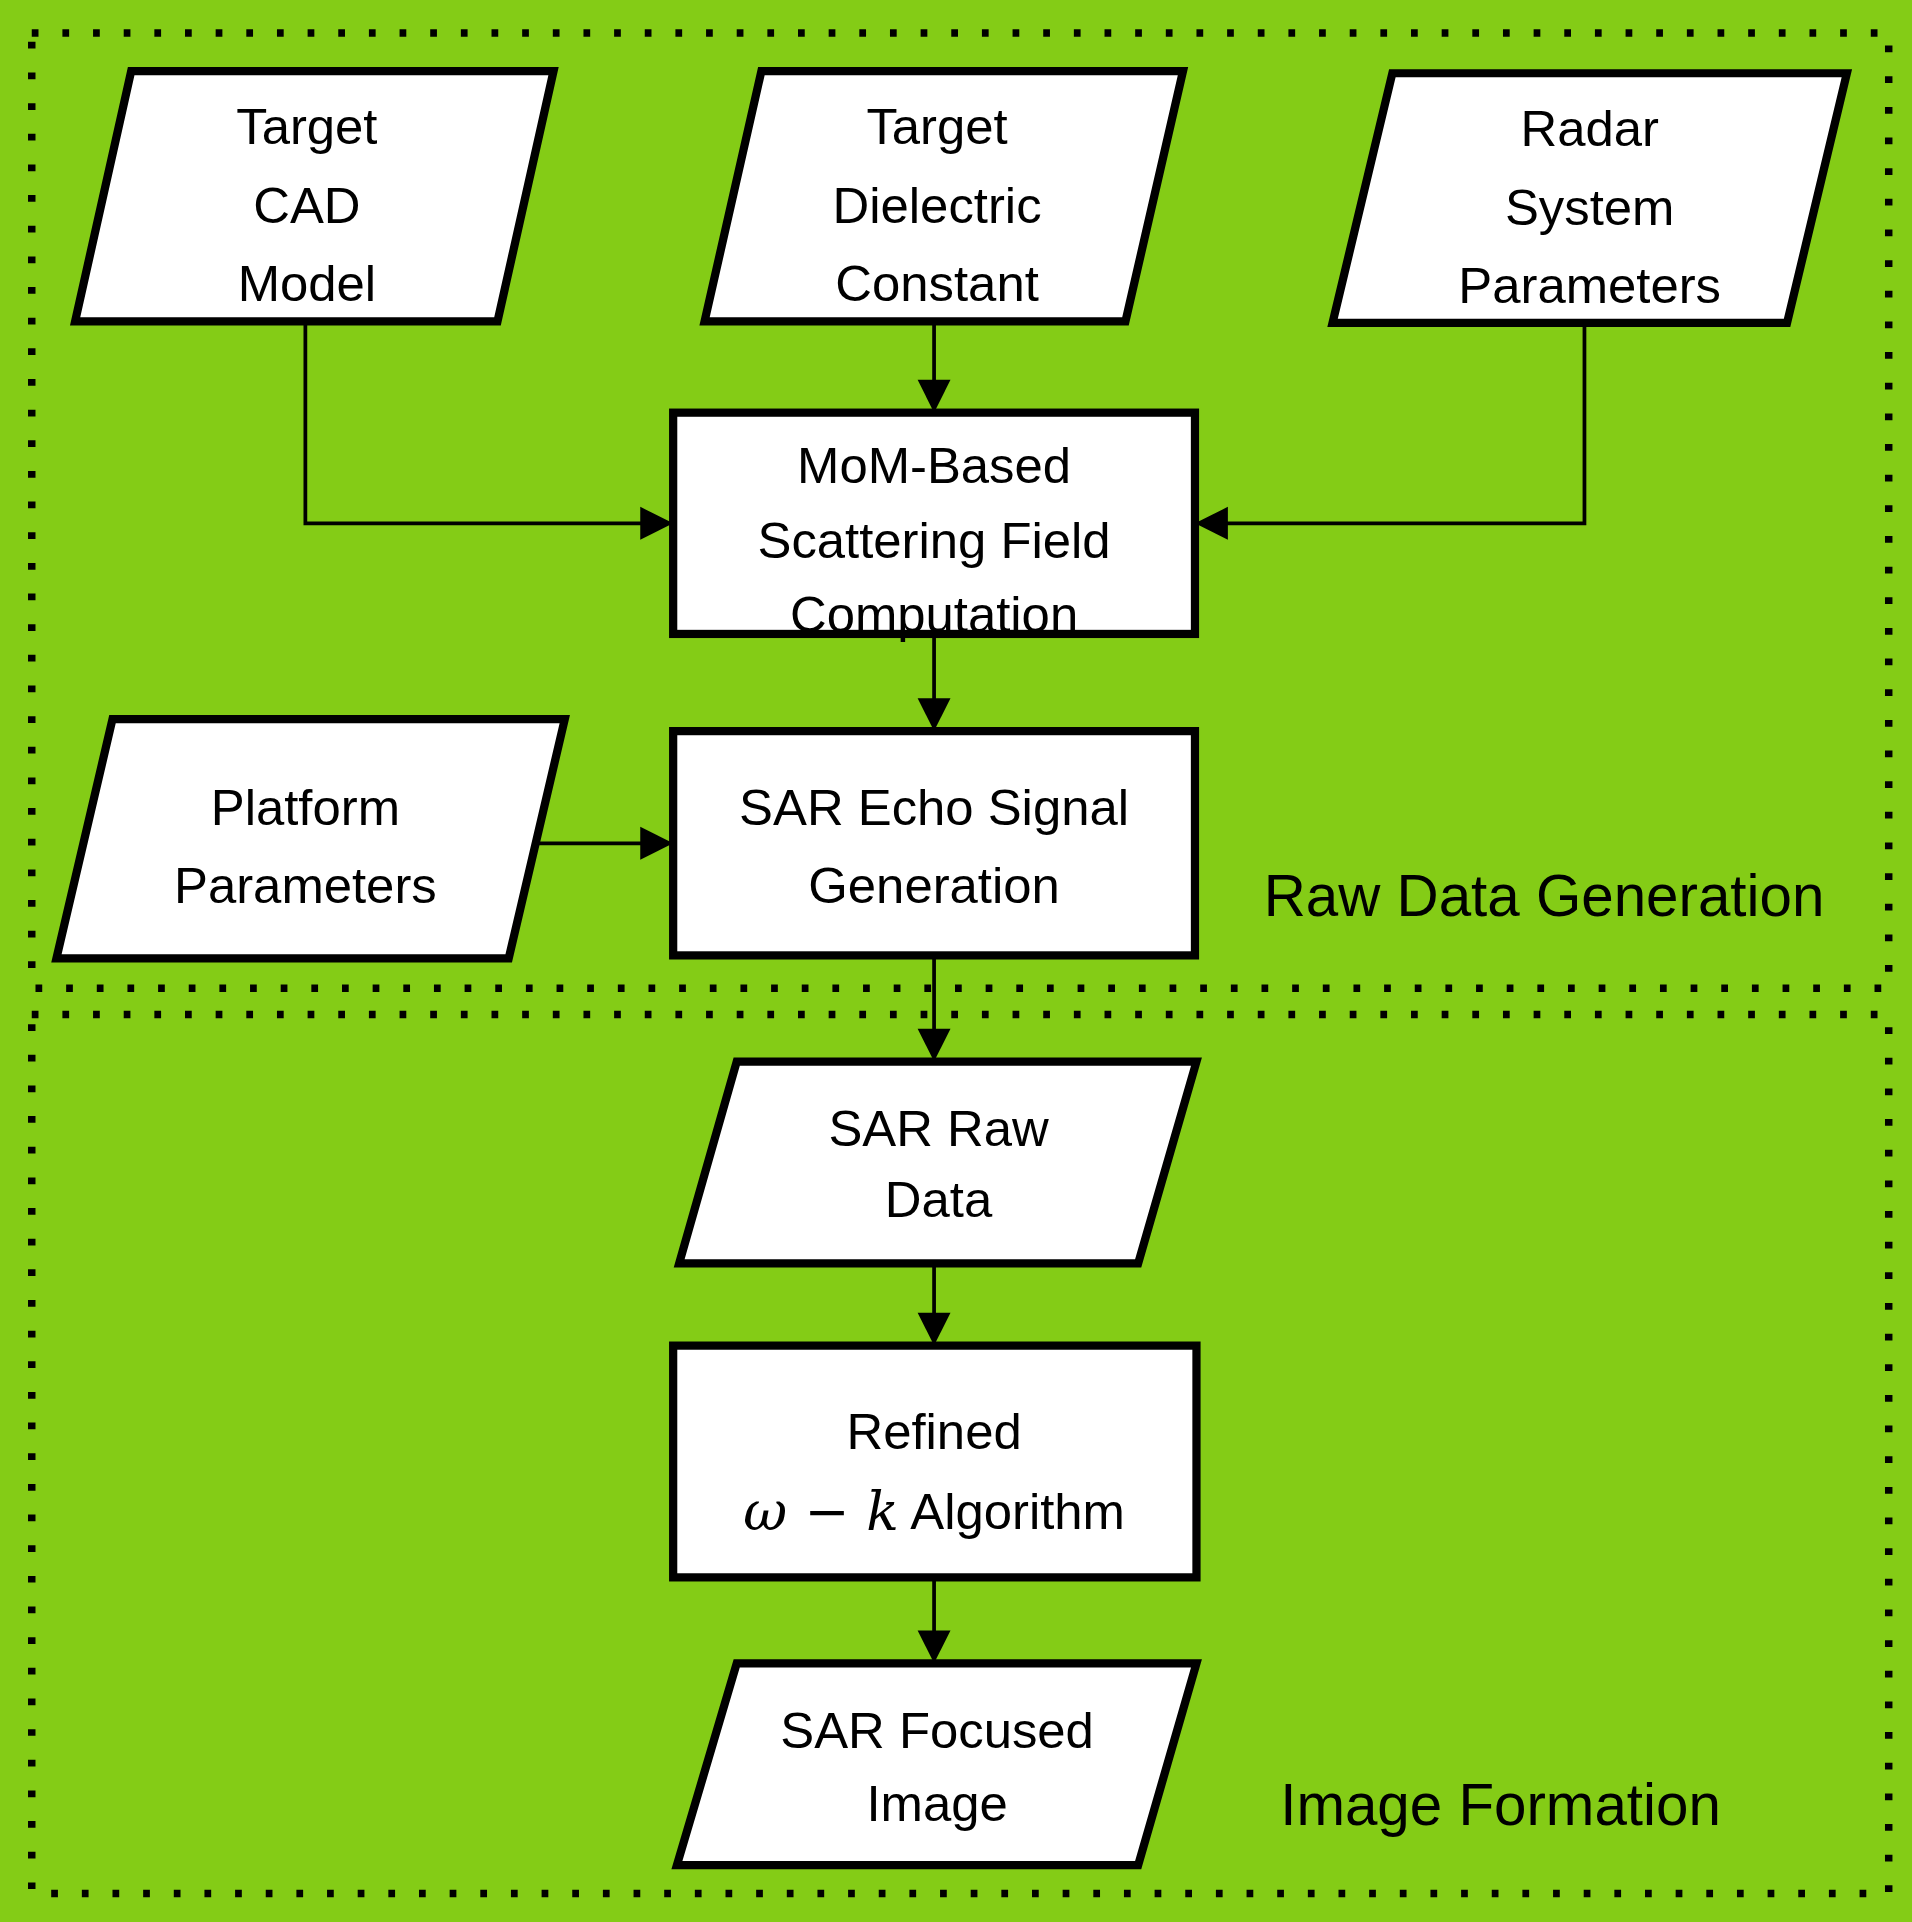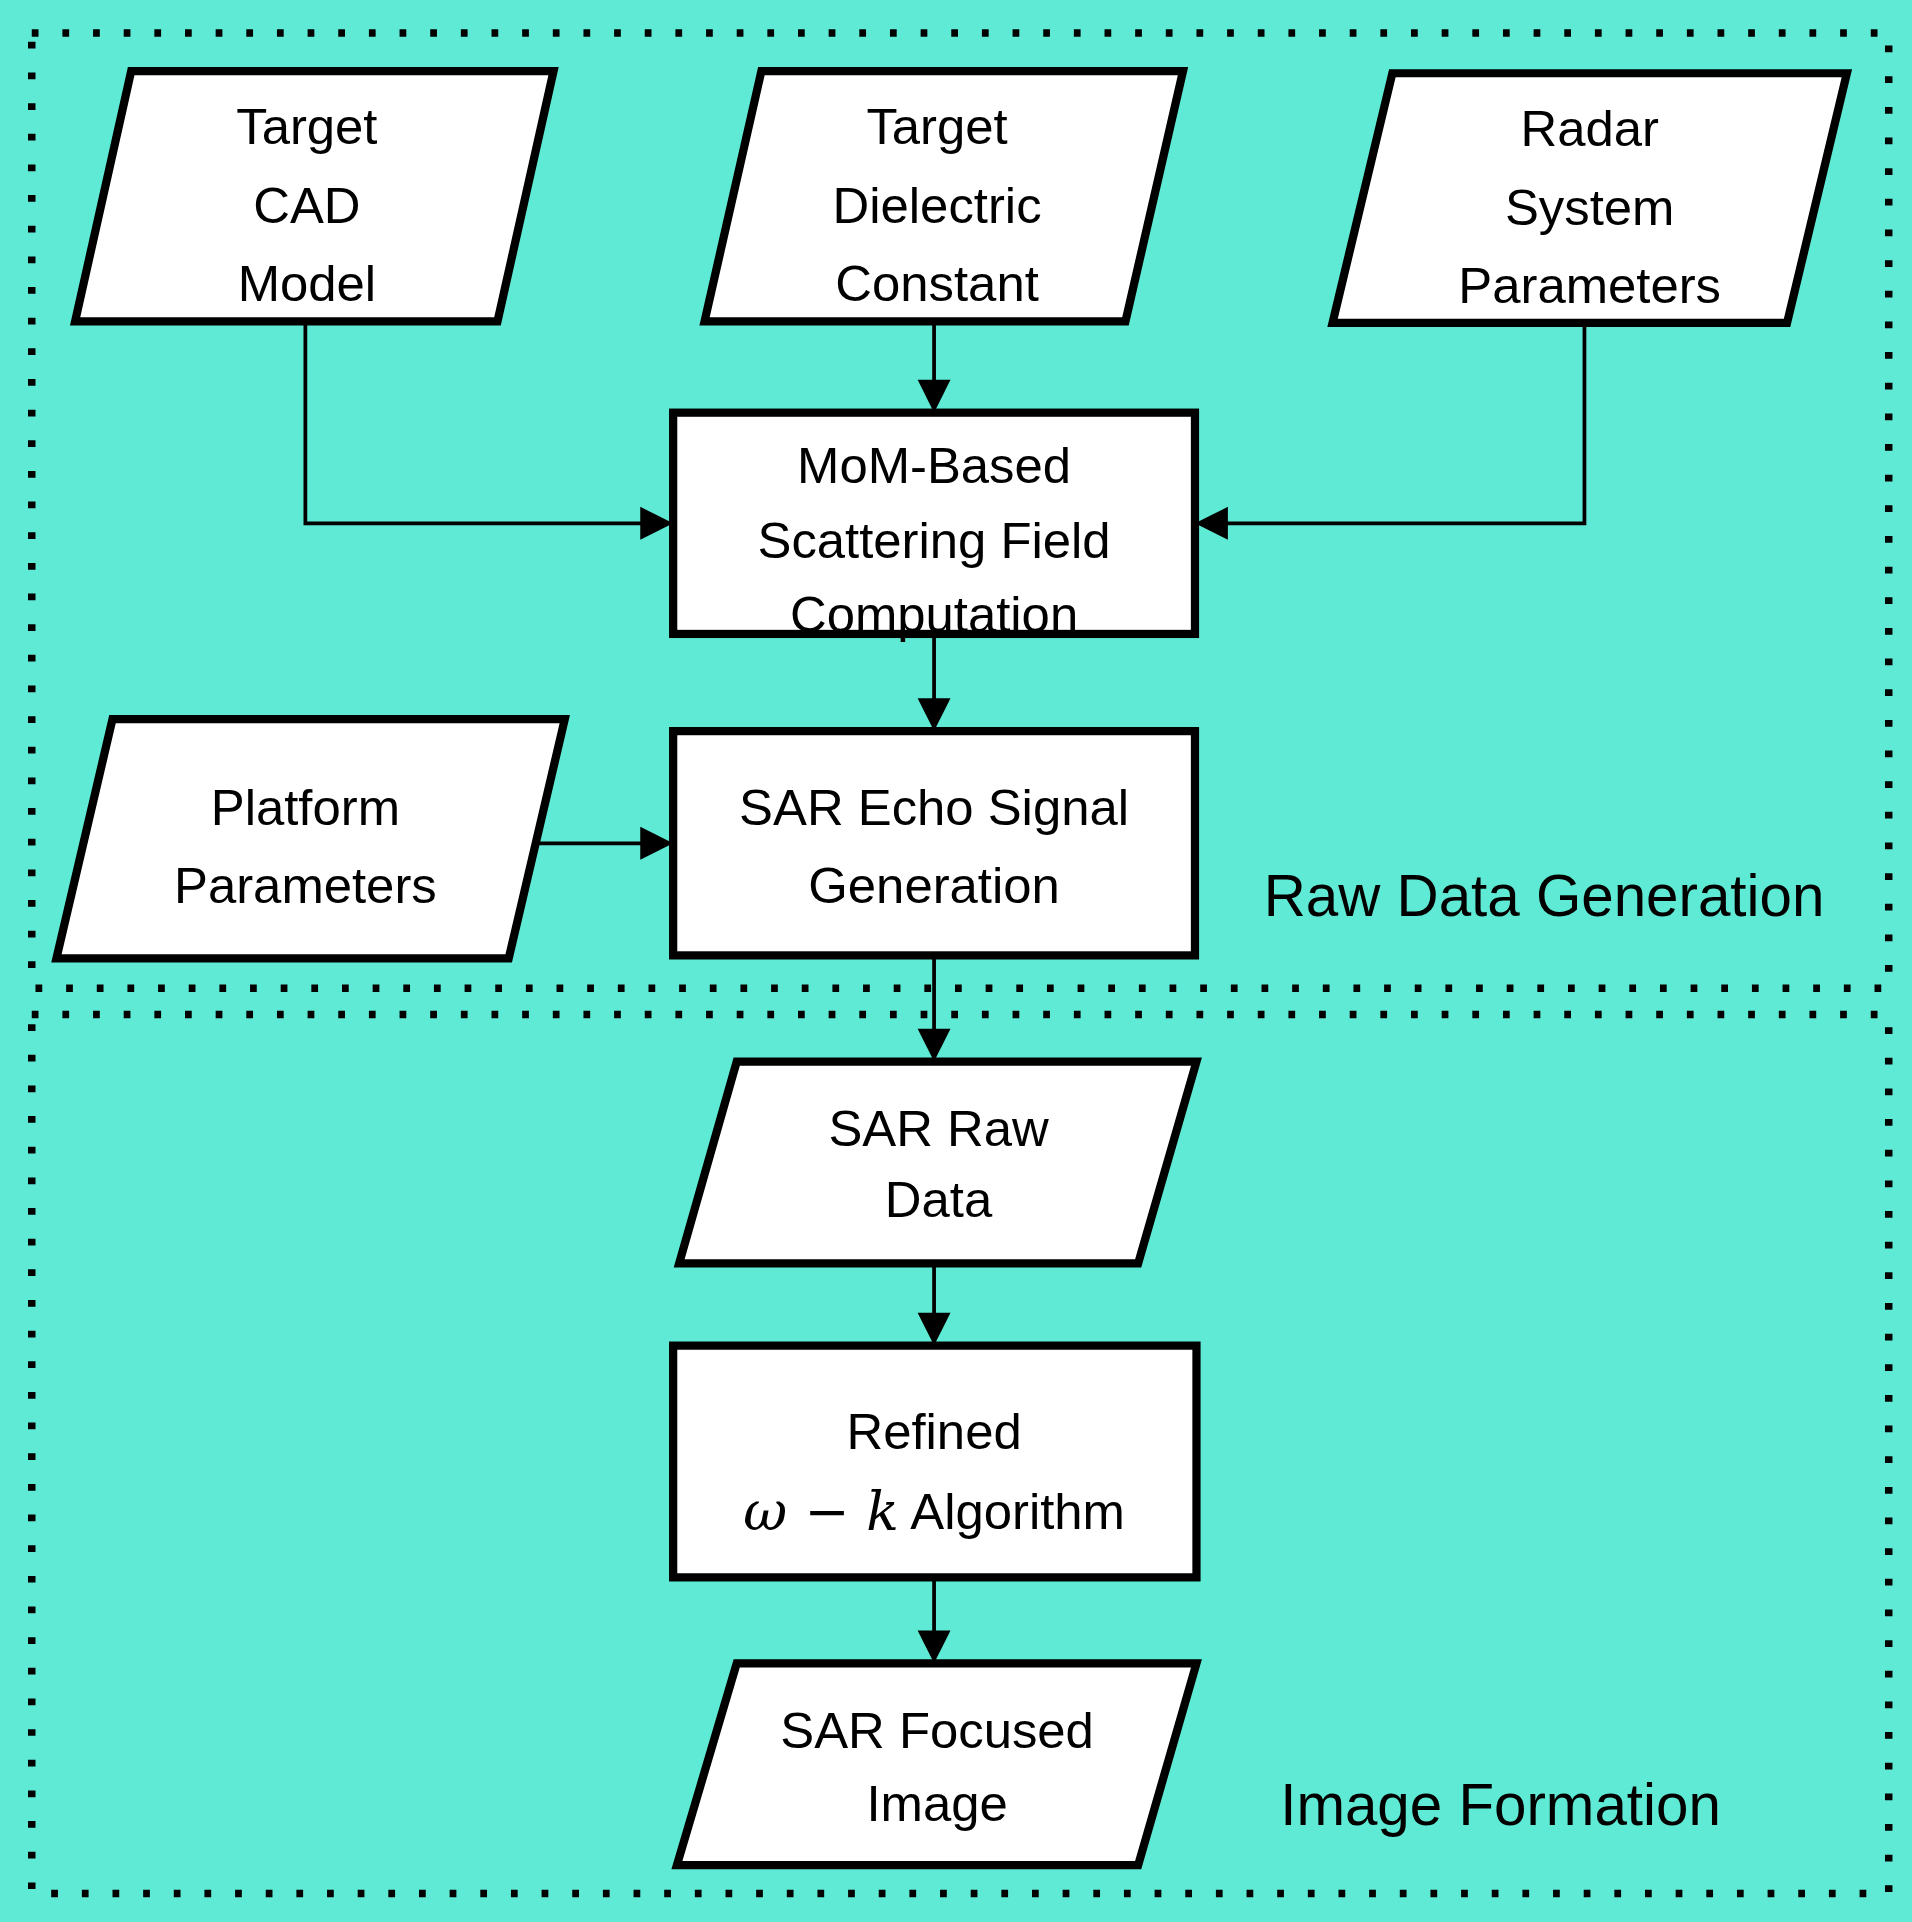--- a/index.html
+++ b/index.html
@@ -4,21 +4,21 @@
 <style>
   html, body {
     margin: 0;
     padding: 0;
     background: #ffffff;
   }
   #stage {
     position: relative;
     width: 1913px;
     height: 1922px;
-    background: #5eead4;
+    background: #84cc16;
     font-family: "Liberation Sans", sans-serif;
   }
   svg.flow {
     position: absolute;
     top: 0; left: 0;
     width: 1913px;
     height: 1922px;
     overflow: visible;
   }
   .node-shape {

